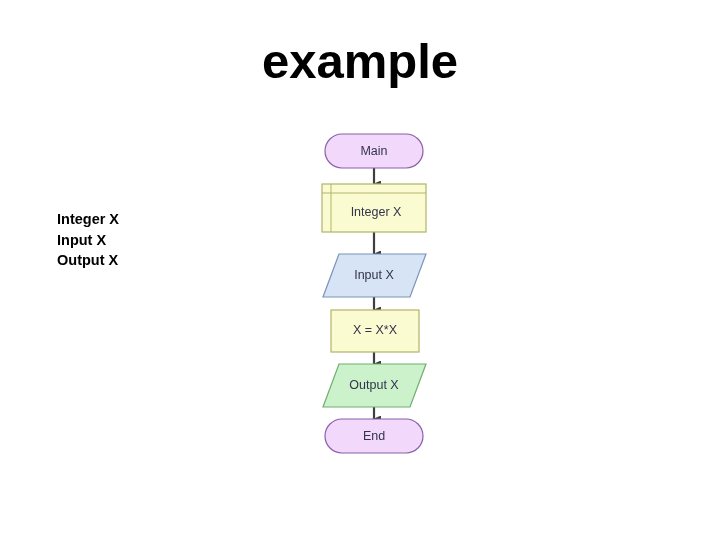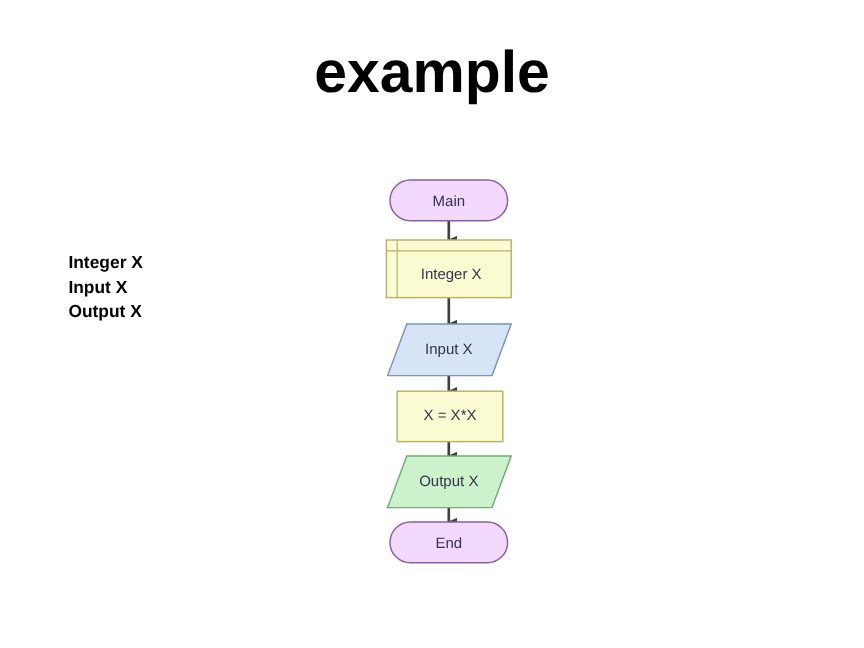--- a/index.html
+++ b/index.html
@@ -44,21 +44,21 @@
     font-weight: 600;
     color: #000000;
     line-height: 20.5px;
     white-space: pre;
   }
 
   
   .flowchart {
     position: absolute;
     left: 300px;
-    top: 130px;
+    top: 114px;
     width: 170px;
     height: 350px;
   }
   .fc-svg {
     display: block;
   }
   .node-label {
     font-family: "Liberation Sans", sans-serif;
     font-size: 12.5px;
     fill: #33334d;

